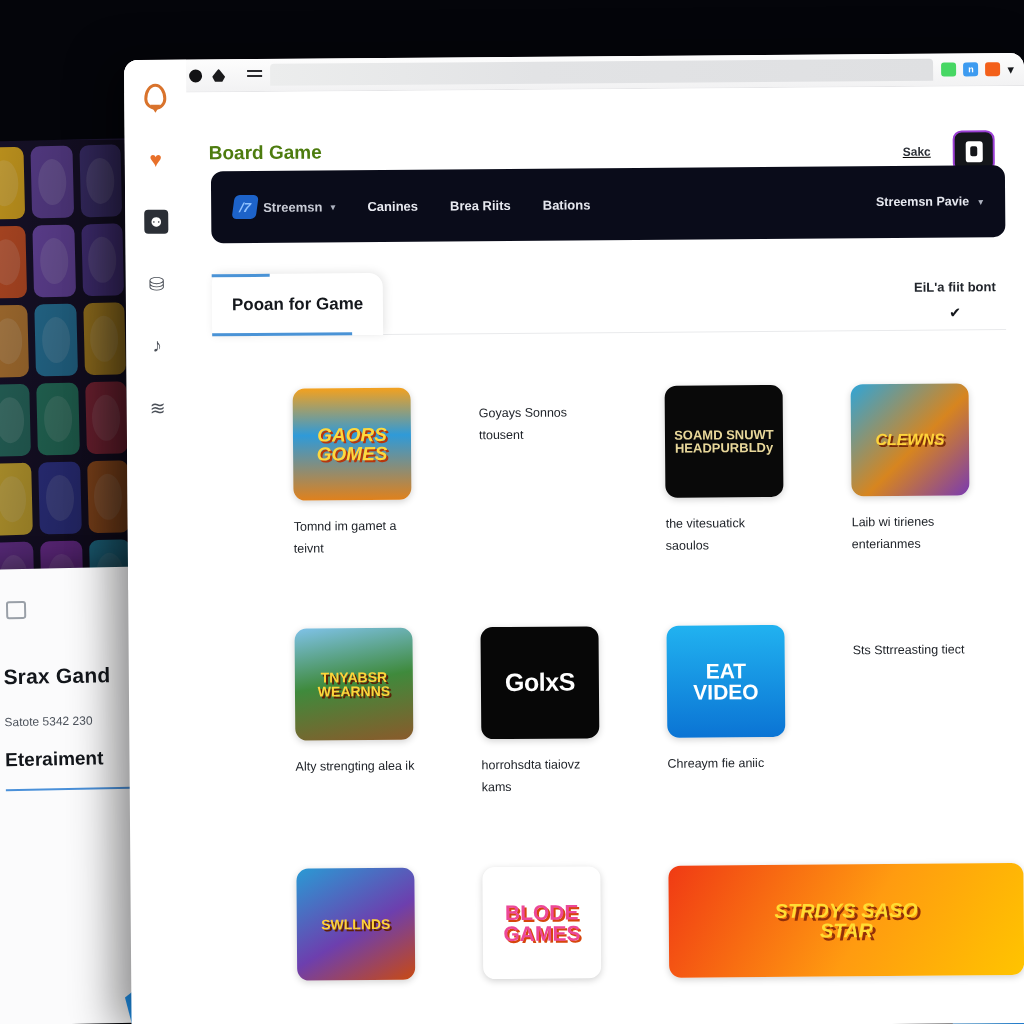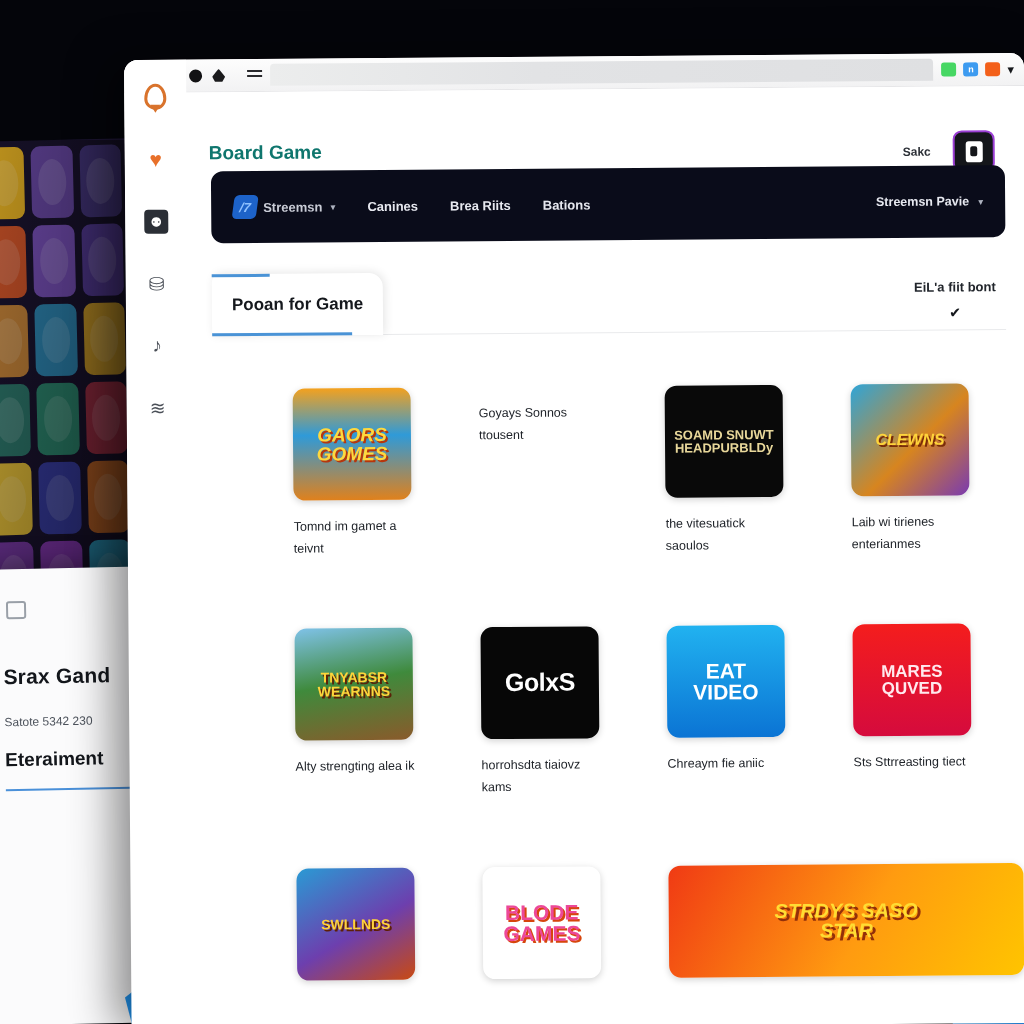--- a/index.html
+++ b/index.html
@@ -108,22 +108,22 @@
   .logo-pin {
     width: 22px; height: 26px; border: 3px solid #d9732c; border-radius: 50% 50% 50% 50%/58% 58% 42% 42%;
     position: relative;
   }
   .logo-pin::after{ content:""; position:absolute; left:50%; bottom:-6px; transform:translateX(-50%);
     border-left:5px solid transparent; border-right:5px solid transparent; border-top:8px solid #d9732c; }
   .rail-ic { width: 24px; height: 24px; display:flex; align-items:center; justify-content:center;
     font-size: 19px; color:#4a4f57; }
   .rail-ic.heart { color:#e8702a; font-size:21px; }
   .rail-ic.boxed { background:#2b2f36; color:#fff; border-radius:4px; font-size:13px; }
-  .app-title { position:absolute; left: 84px; top: 50px; font-size: 19px; font-weight: 700; color:#0f766e; }
-  .hdr-right { position:absolute; right: 30px; top: 44px; display:flex; align-items:center; gap: 22px; }
+  .app-title { position:absolute; left: 84px; top: 50px; font-size: 19px; font-weight: 700; color:#4d7c0f; }
+  .hdr-right { position:absolute; right: 30px; top: 44px; display:flex; align-items:center; gap: 22px; text-decoration: underline; }
   .hdr-link { font-size: 12px; color:#2b2f36; font-weight:600; }
   .hdr-btn {
     width: 42px; height: 42px; border: 2.5px solid #9b3fd4; border-radius: 9px;
     background:#14161a; display:flex; align-items:center; justify-content:center;
   }
   .hdr-btn-inner { width: 17px; height: 21px; border-radius:3px; background:#fff; position:relative; }
   .hdr-btn-inner::after{ content:""; position:absolute; left:50%; top:5px; transform:translateX(-50%);
     width:7px; height:10px; border-radius:2px; background:#14161a; }
 
   
@@ -337,23 +337,20 @@
         </div>
 
         <div class="card">
           <div class="thumb th7">
               <span class="t-label">EAT<br>VIDEO</span>
             </div>
           <div class="caption">Chreaym fie aniic</div>
         </div>
 
         <div class="card">
-          <div class="thumb th8">
-              <span class="t-label">MARES<br>QUVED</span>
-            </div>
           <div class="caption">Sts Sttrreasting tiect</div>
         </div>
 
         <div class="card">
           <div class="thumb th9">
               <span class="t-label">SWLLNDS</span>
             </div>
         </div>
 
         <div class="card">

